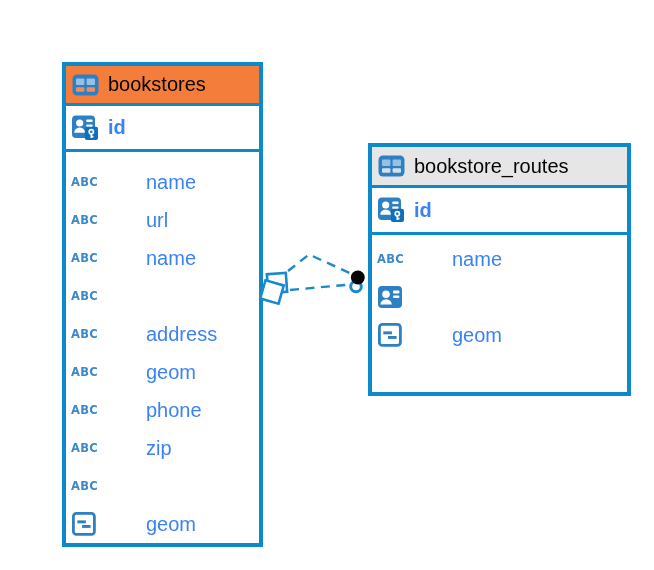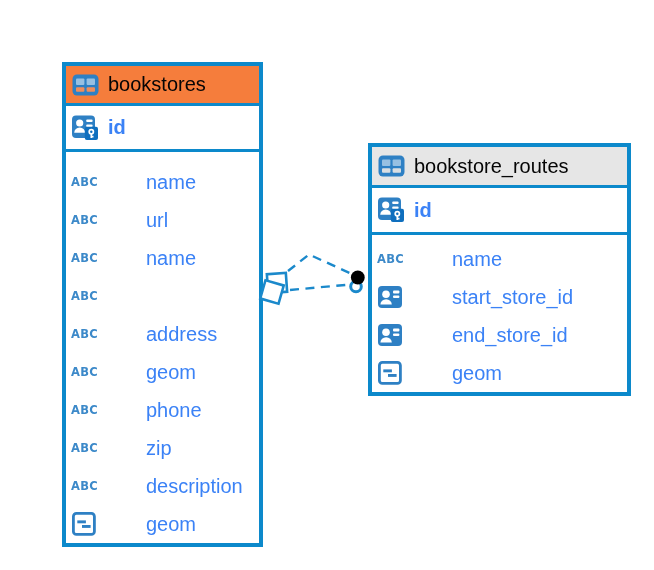--- a/index.html
+++ b/index.html
@@ -122,21 +122,20 @@
         <div class="row">
           <span class="icon abc">ABC</span>
           <span class="label">phone</span>
         </div>
         <div class="row">
           <span class="icon abc">ABC</span>
           <span class="label">zip</span>
         </div>
         <div class="row">
           <span class="icon abc">ABC</span>
-          <span class="label">description</span>
         </div>
         <div class="row">
           <span class="icon">
             <svg width="26" height="24" viewBox="0 0 26 24">
               <rect x="2.4" y="1.4" width="21" height="21" rx="3" fill="#fff" stroke="#2e80c4" stroke-width="2.8"></rect>
               <rect x="6.3" y="8.4" width="8.6" height="2.9" fill="#2e80c4"></rect>
               <rect x="11" y="13" width="8.6" height="2.9" fill="#2e80c4"></rect>
             </svg>
           </span>
           <span class="label">geom</span>
@@ -182,33 +181,20 @@
         <div class="row">
           <span class="icon">
             <svg width="26" height="24" viewBox="0 0 26 24">
               <rect x="1" y="1" width="24" height="22" rx="4" fill="#2e80c4"></rect>
               <circle cx="9" cy="9.2" r="3.8" fill="#fff"></circle>
               <path d="M3.4 19.6 a5.7 5.4 0 0 1 11.4 0 z" fill="#fff"></path>
               <rect x="16" y="5.6" width="6.4" height="2.8" rx="1" fill="#fff"></rect>
               <rect x="16" y="10.6" width="6.4" height="2.4" rx="1" fill="#fff"></rect>
             </svg>
           </span>
-          <span class="label">start_store_id</span>
-        </div>
-        <div class="row">
-          <span class="icon">
-            <svg width="26" height="24" viewBox="0 0 26 24">
-              <rect x="1" y="1" width="24" height="22" rx="4" fill="#2e80c4"></rect>
-              <circle cx="9" cy="9.2" r="3.8" fill="#fff"></circle>
-              <path d="M3.4 19.6 a5.7 5.4 0 0 1 11.4 0 z" fill="#fff"></path>
-              <rect x="16" y="5.6" width="6.4" height="2.8" rx="1" fill="#fff"></rect>
-              <rect x="16" y="10.6" width="6.4" height="2.4" rx="1" fill="#fff"></rect>
-            </svg>
-          </span>
-          <span class="label">end_store_id</span>
         </div>
         <div class="row">
           <span class="icon">
             <svg width="26" height="24" viewBox="0 0 26 24">
               <rect x="2.4" y="1.4" width="21" height="21" rx="3" fill="#fff" stroke="#2e80c4" stroke-width="2.8"></rect>
               <rect x="6.3" y="8.4" width="8.6" height="2.9" fill="#2e80c4"></rect>
               <rect x="11" y="13" width="8.6" height="2.9" fill="#2e80c4"></rect>
             </svg>
           </span>
           <span class="label">geom</span>

